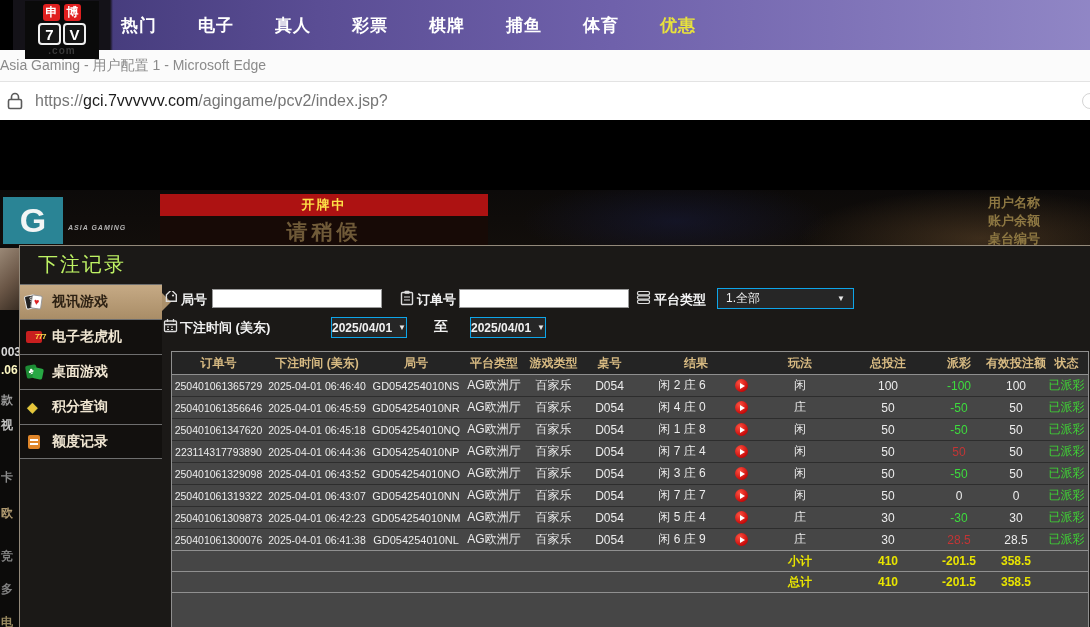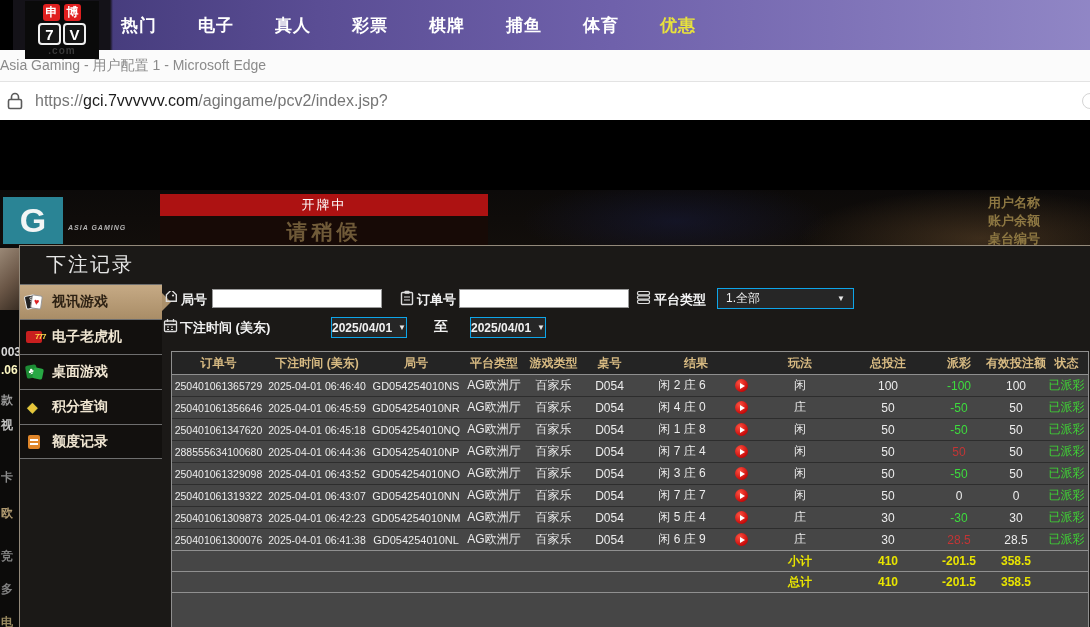--- a/index.html
+++ b/index.html
@@ -42,37 +42,37 @@
       radial-gradient(220px 60px at 62% 55%, rgba(25,30,70,.45), rgba(0,0,0,0) 70%),
       radial-gradient(260px 70px at 90% 85%, rgba(130,95,55,.38), rgba(0,0,0,0) 70%),
       linear-gradient(#0c0a09,#120e0b); }
   .ag-logo { position:absolute; left:3px; top:7px; width:60px; height:47px; background:#2a8495;
     display:flex; align-items:center; justify-content:center; }
   .ag-logo-g { color:#f2f5f5; font-size:34px; font-weight:900; }
   .ag-logo-name { position:absolute; left:68px; top:34px; color:#cfcfcf; font-size:7px; font-weight:bold;
     font-style:italic; letter-spacing:1px; opacity:.85; }
   .deal-banner { position:absolute; left:160px; top:4px; width:328px; height:22px; background:#ad1212;
     display:flex; align-items:center; justify-content:center; }
-  .deal-banner-text { color:#ffffff; font-size:13px; font-weight:400; letter-spacing:2px; }
+  .deal-banner-text { color:#fde047; font-size:13px; font-weight:700; letter-spacing:2px; }
   .wait-box { position:absolute; left:160px; top:26px; width:328px; height:31px; background:#170a06;
     display:flex; align-items:center; justify-content:center; }
   .wait-text { color:#6f5a38; font-size:21px; font-weight:900; letter-spacing:4px; }
   .acct-labels { position:absolute; left:988px; top:4px; width:110px; }
   .acct-label { color:#8d7742; font-size:13px; font-weight:bold; line-height:18px; white-space:nowrap; }
 
   
   .leftstrip { position:absolute; left:0; top:245px; width:19px; height:382px; background:#0c0b0a; overflow:hidden; }
   .avatar-sliver { position:absolute; left:0; top:3px; width:19px; height:62px;
     background:linear-gradient(135deg,#9a8876 0%,#6a5646 55%,#3a2e24 100%); }
   .frag { position:absolute; left:1px; font-weight:bold; font-size:12px; white-space:nowrap; }
 
   
   .panel { position:absolute; left:19px; top:245px; width:1071px; height:382px; background:#1b1917;
     border-top:1px solid #93897a; border-left:1px solid #93897a; overflow:hidden; }
-  .panel-title { position:absolute; left:18px; top:5px; color:#e5e5e5; font-size:20px; letter-spacing:2px;margin-left:8px; }
+  .panel-title { position:absolute; left:18px; top:5px; color:#bef264; font-size:20px; letter-spacing:2px; }
 
   
   .menu { position:absolute; left:0; top:38px; width:142px; }
   .menu-item { position:relative; height:35px; display:flex; align-items:center; background:#12100e;
     border-top:1px solid #6e6e6e; cursor:pointer; }
   .menu-item:last-child { border-bottom:1px solid #6e6e6e; }
   .menu-item .mi-label { color:#efe5d1; font-size:14px; font-weight:bold; margin-left:7px; }
   .menu-item.active { background:linear-gradient(#c6aa85,#a98d67); }
   .menu-item.active .mi-label { color:#2e2214; }
   .menu-item.active::after { content:""; position:absolute; right:-9px; top:50%; margin-top:-9px;
@@ -368,21 +368,21 @@
             <div class="tcell c-play">
               <span class="play-btn"></span>
             </div>
             <div class="tcell c-playtype">闲</div>
             <div class="tcell c-bet">50</div>
             <div class="tcell c-payout pay-neg">-50</div>
             <div class="tcell c-valid">50</div>
             <div class="tcell c-status">已派彩</div>
           </div>
           <div class="trow">
-            <div class="tcell c-order">288555634100680</div>
+            <div class="tcell c-order">223114317793890</div>
             <div class="tcell c-time">2025-04-01 06:44:36</div>
             <div class="tcell c-round">GD054254010NP</div>
             <div class="tcell c-platform">AG欧洲厅</div>
             <div class="tcell c-game">百家乐</div>
             <div class="tcell c-tableno">D054</div>
             <div class="tcell c-result">闲 7 庄 4</div>
             <div class="tcell c-play">
               <span class="play-btn"></span>
             </div>
             <div class="tcell c-playtype">闲</div>

